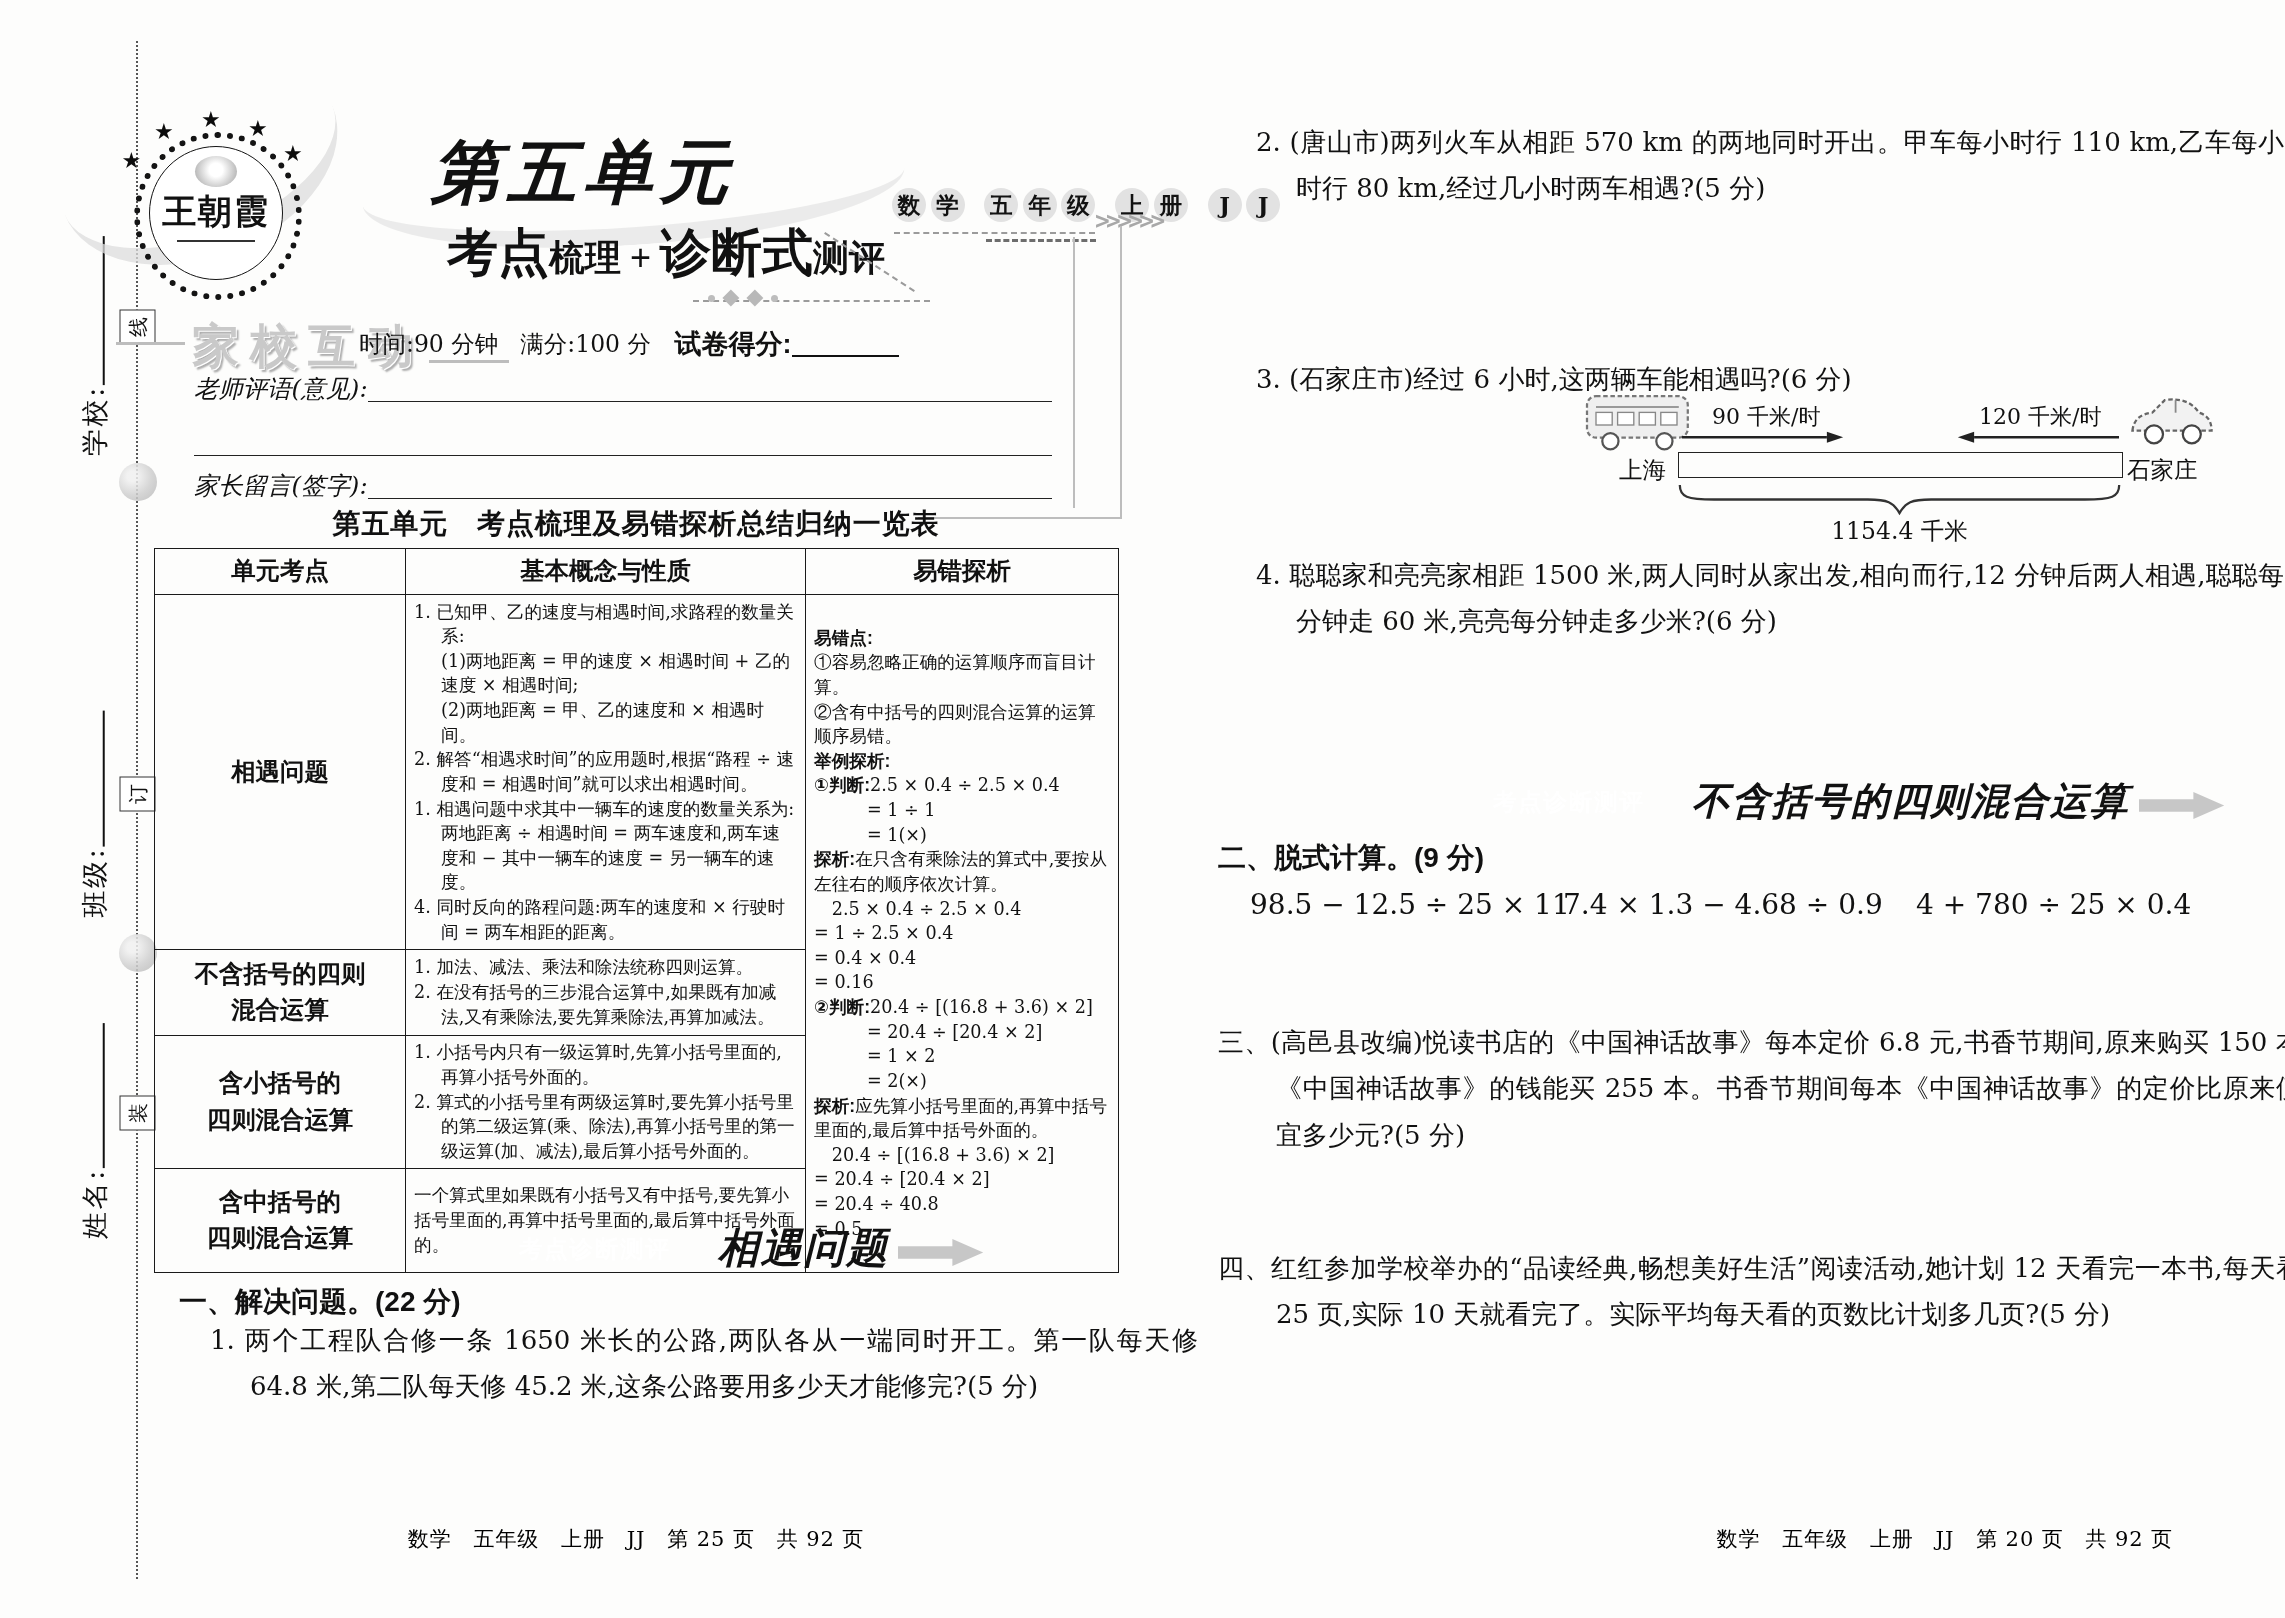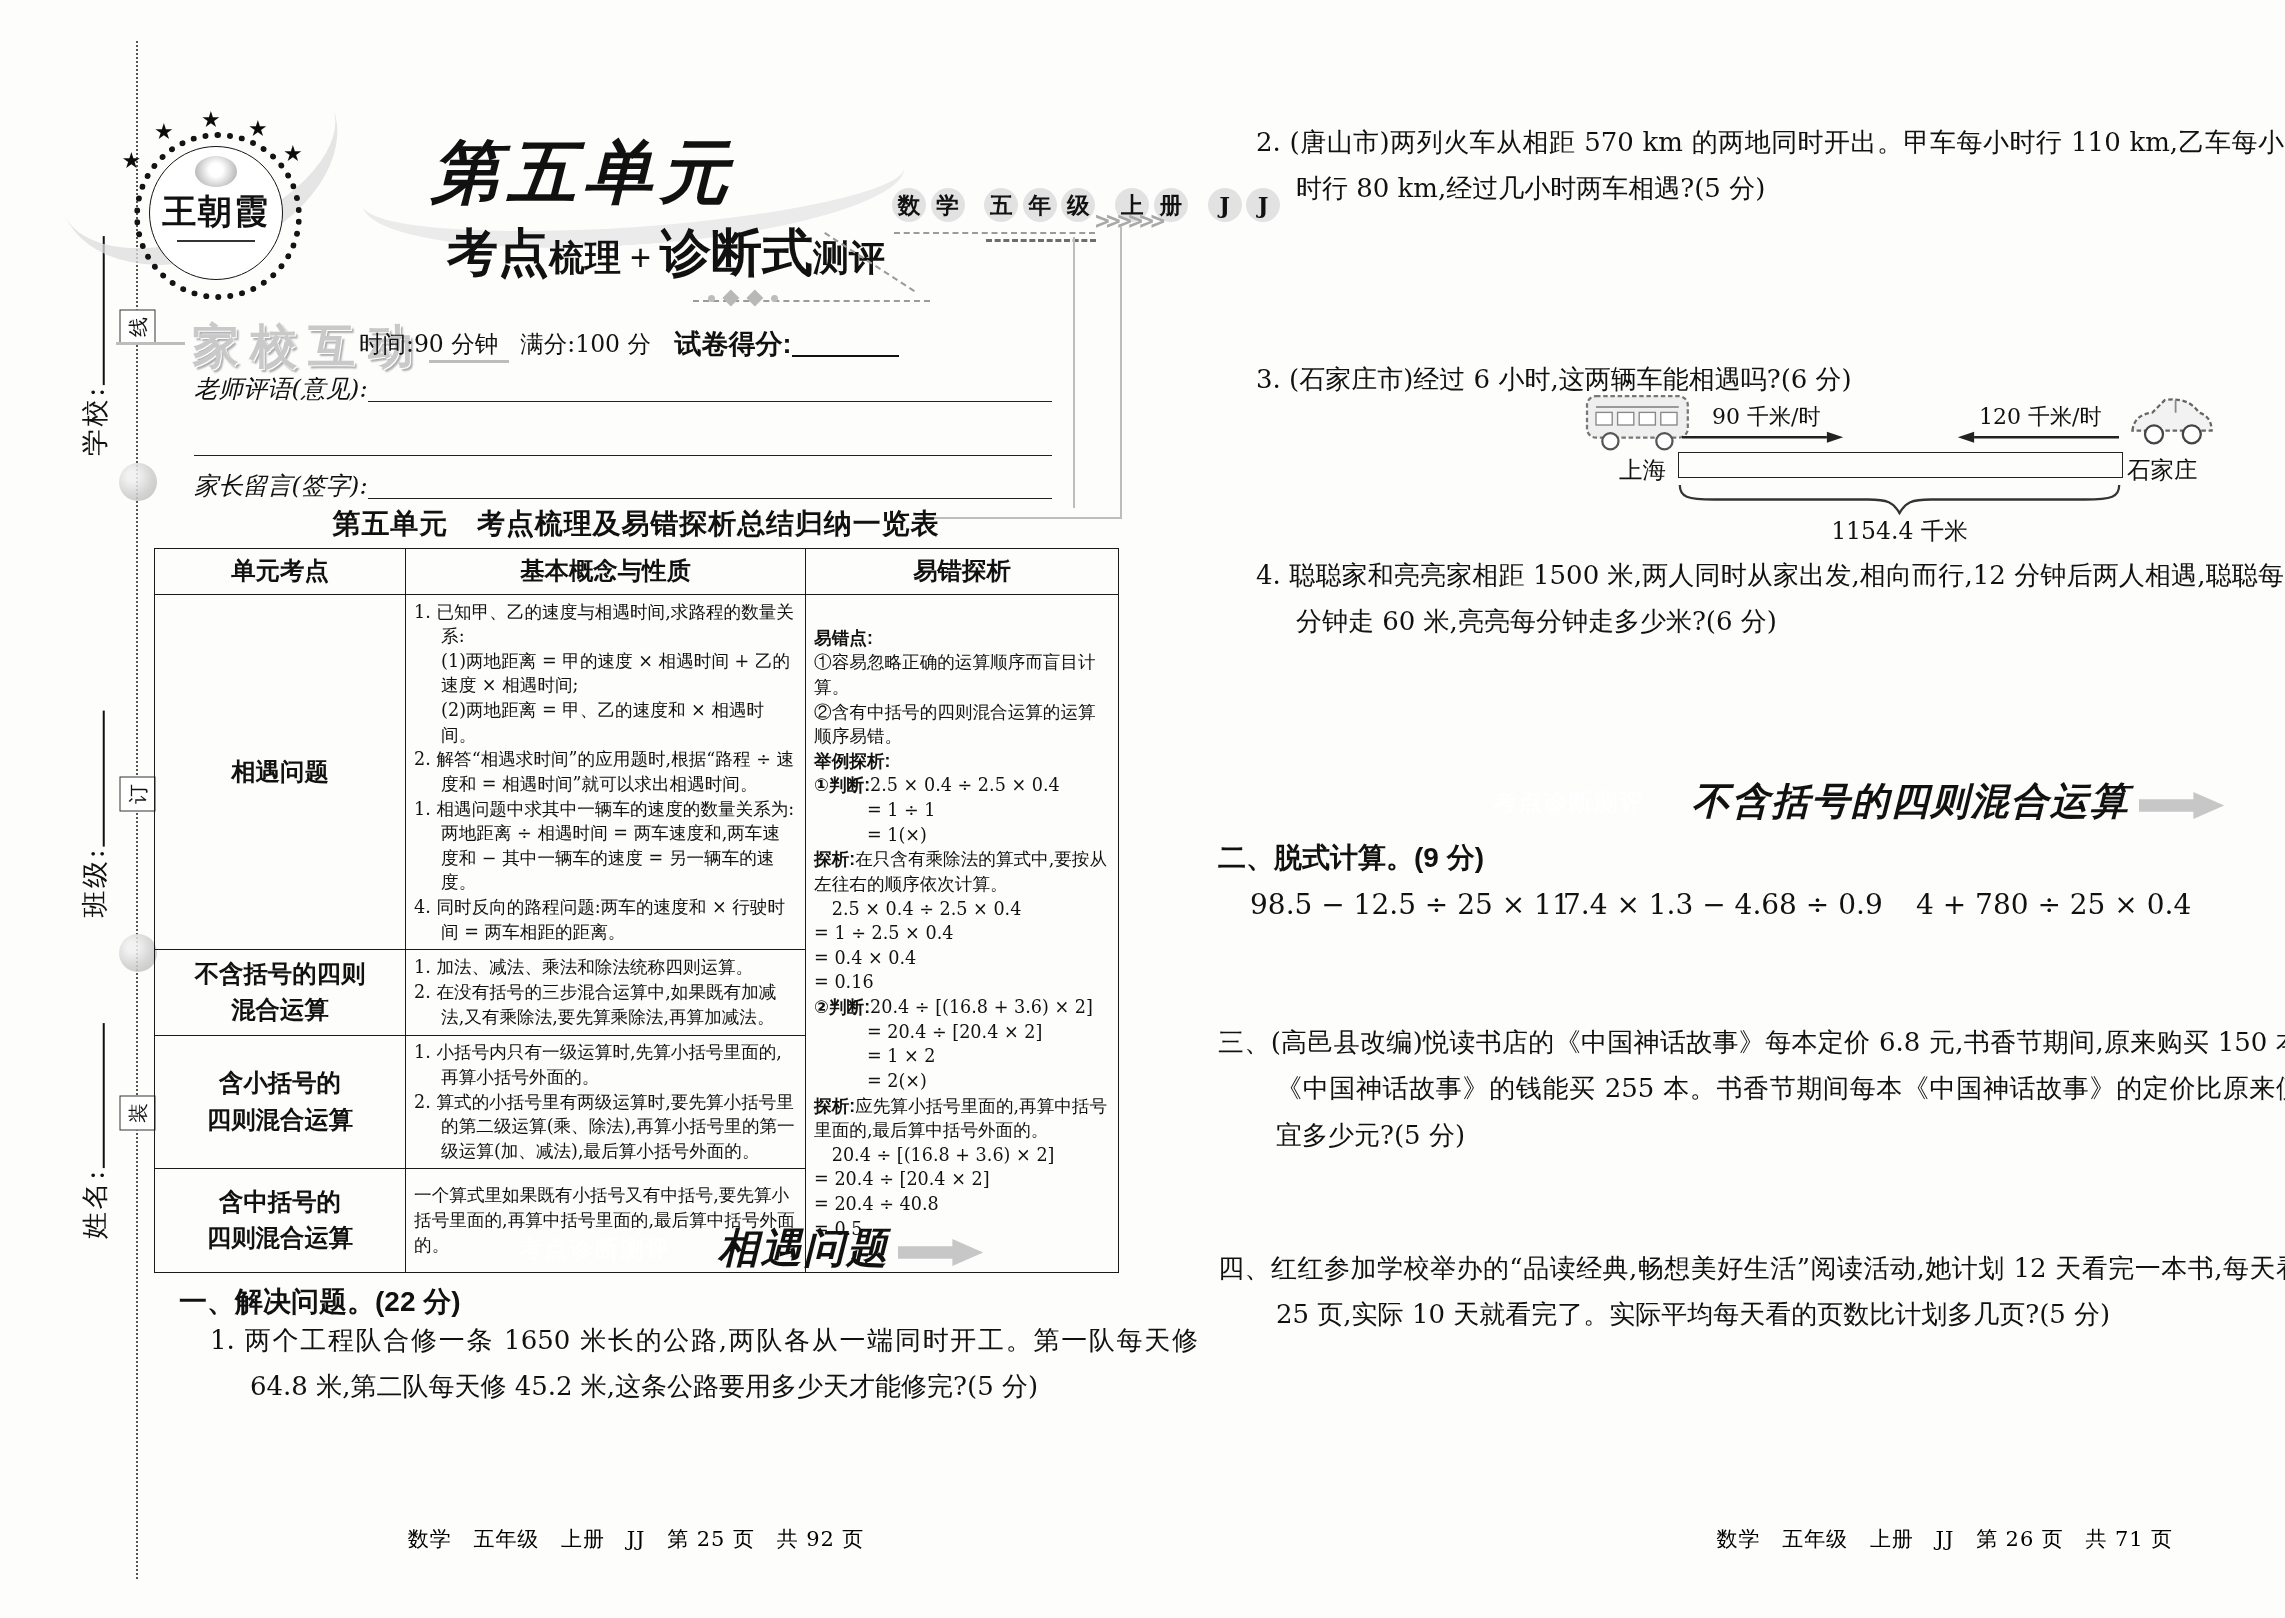--- a/index.html
+++ b/index.html
@@ -328,15 +328,15 @@
     </svg>
   </div>
   <div class="sec-head" style="left:1218px;top:839px">二、脱式计算。(9 分)</div>
   <div class="expr" style="left:1250px;top:888px">98.5 − 12.5 ÷ 25 × 11</div>
   <div class="expr" style="left:1563px;top:888px">7.4 × 1.3 − 4.68 ÷ 0.9</div>
   <div class="expr" style="left:1916px;top:888px">4 + 780 ÷ 25 × 0.4</div>
 
   <div class="q hang64" style="left:1218px;top:1019px;width:1026px">三、(高邑县改编)悦读书店的《中国神话故事》每本定价 6.8 元,书香节期间,原来购买 150 本《中国神话故事》的钱能买 255 本。书香节期间每本《中国神话故事》的定价比原来便宜多少元?(5 分)</div>
   <div class="q hang64" style="left:1218px;top:1245px;width:1026px">四、红红参加学校举办的“品读经典,畅想美好生活”阅读活动,她计划 12 天看完一本书,每天看 25 页,实际 10 天就看完了。实际平均每天看的页数比计划多几页?(5 分)</div>
 
-  <div class="footer" style="left:1212px;top:1525px;width:961px;text-align:right">数学　五年级　上册　JJ　第 26 页　共 71 页</div>
+  <div class="footer" style="left:1212px;top:1525px;width:961px;text-align:right">数学　五年级　上册　JJ　第 20 页　共 92 页</div>
 </div>
 
 
 </body></html>

